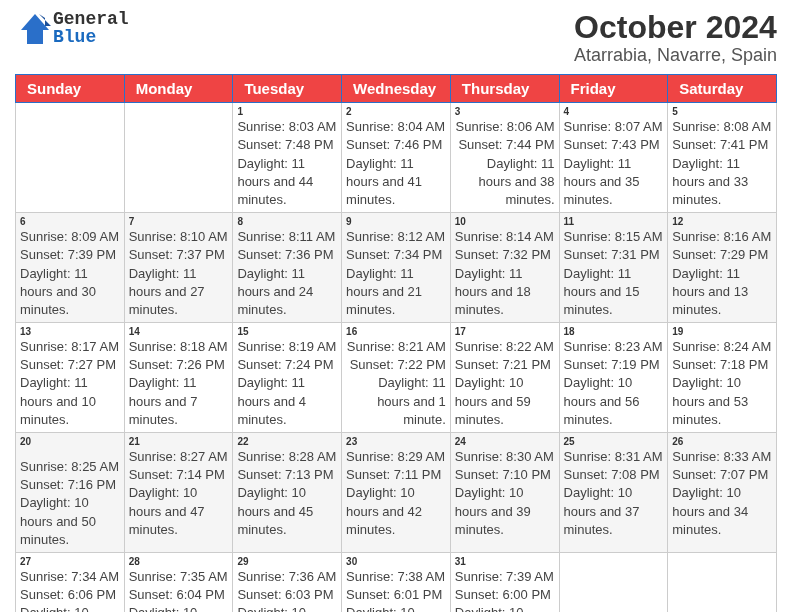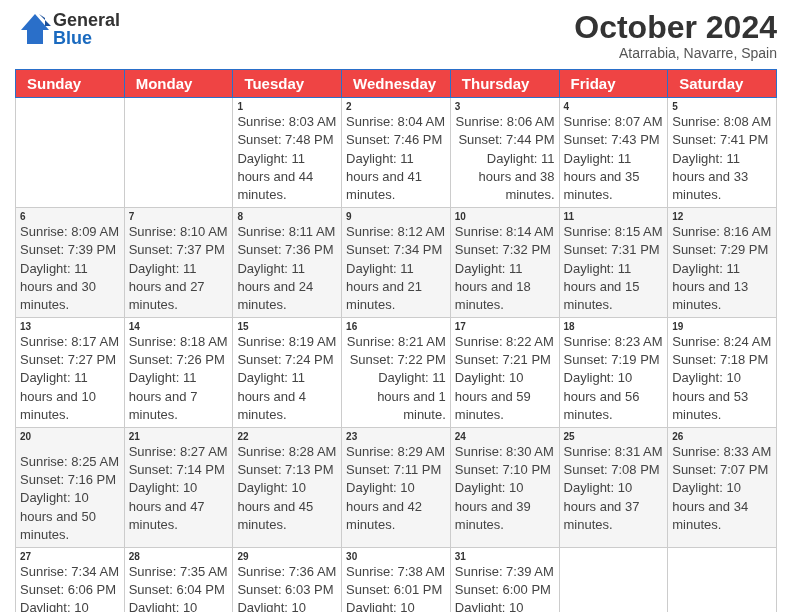--- a/index.html
+++ b/index.html
@@ -45,21 +45,21 @@
       text-align: right;
     }
     .month-title {
       font-size: 32px;
       font-weight: bold;
       color: #333;
       line-height: 1.1;
       text-align: center;
     }
     .location {
-      font-size: 14px;
+      font-size: 18px;
       color: #555;
     }
     table {
       width: 100%;
       border-collapse: collapse;
       table-layout: fixed;
     }
     thead tr th {
       background-color: #ef4444;
       color: #fff;
@@ -94,21 +94,21 @@
       font-size: 13px;
       color: #444;
     }
   </style>
 </head>
 <body>
 
 <div class="page">
   <div class="header">
     <div class="logo">
-      <div style="display:flex;align-items:center;">
+      <div style="display:flex;font-family:Liberation Mono, monospace;">
         <svg width="38" height="38" viewBox="0 0 38 38">
           <rect x="0" y="0" width="38" height="38" fill="white"></rect>
           <polygon points="20,4 34,20 28,20 28,34 12,34 12,20 6,20" fill="#2a6fc9"></polygon>
           <polygon points="24,4 36,16 30,16 30,8" fill="#1a4f9a"></polygon>
         </svg>
         <div class="logo-text">
           <span class="logo-general">General</span>
           <span class="logo-blue">Blue</span>
         </div>
       </div>

